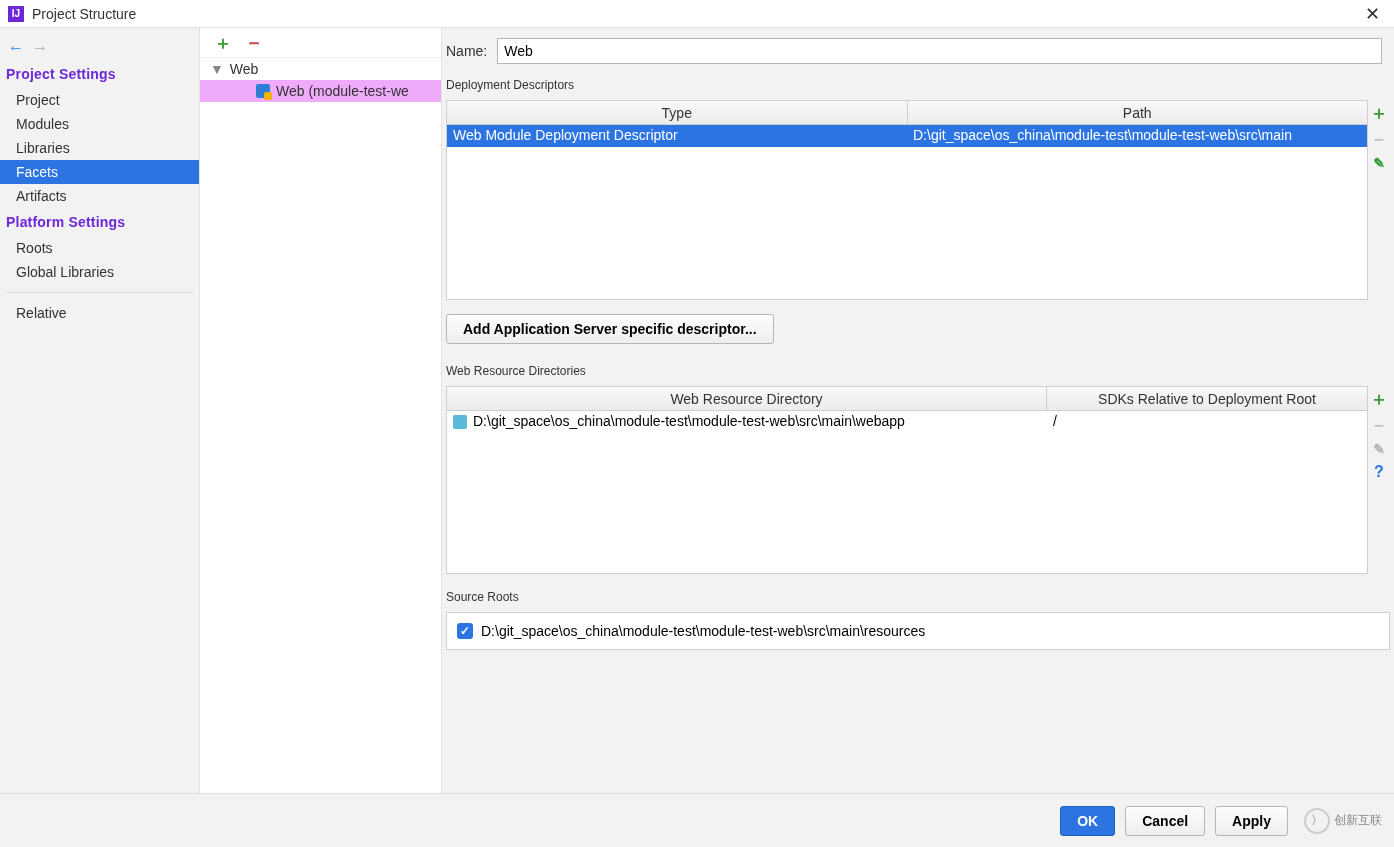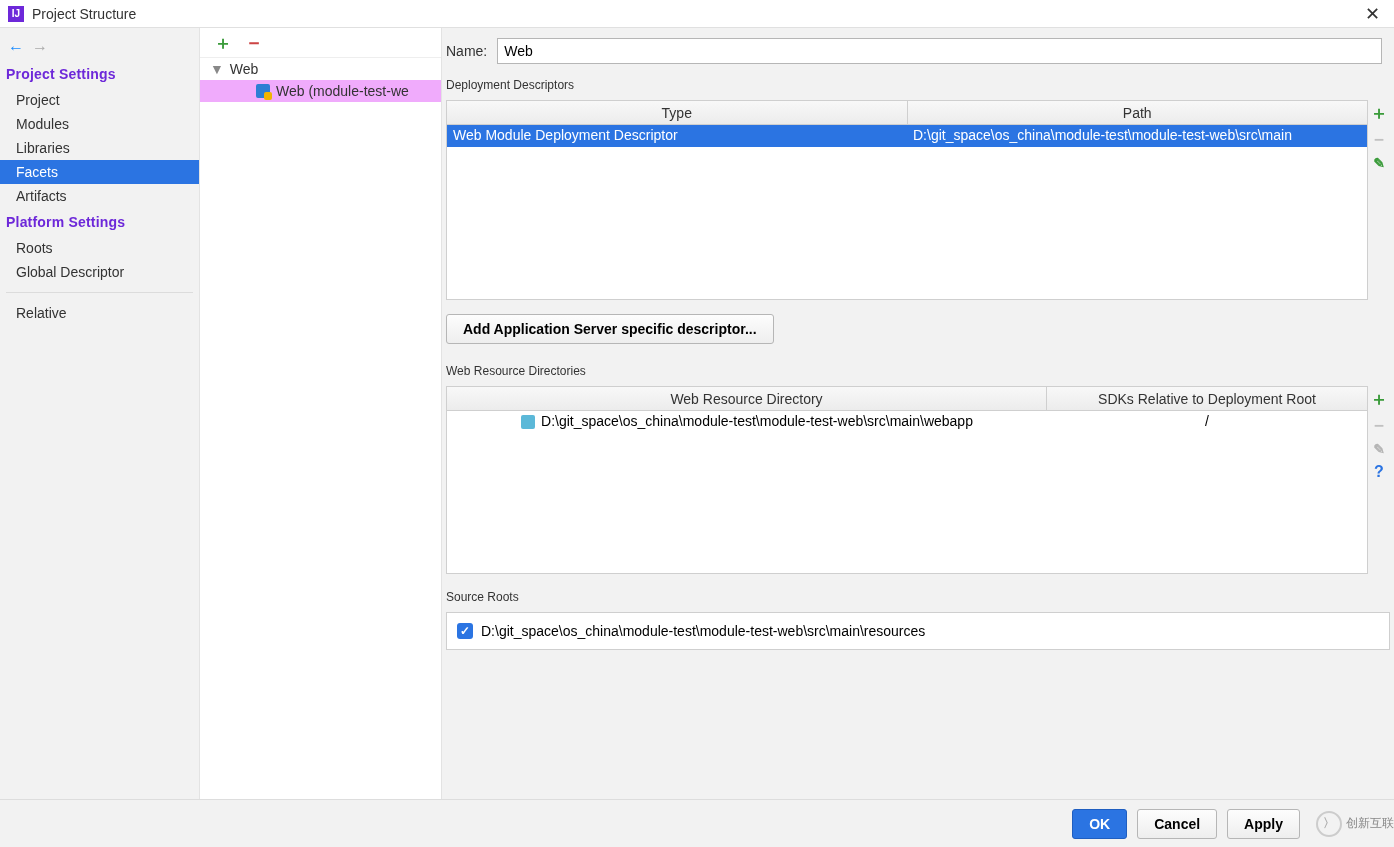--- a/index.html
+++ b/index.html
@@ -46,42 +46,42 @@
 .table-wrap { position:relative; display:flex; margin:0 4px 10px; }
 .tbl { flex:1; border:1px solid #cfcfcf; background:#fff; display:flex; flex-direction:column; overflow:hidden; }
 .tbl .thead { display:flex; height:24px; background:linear-gradient(#f8f8f8,#ececec); border-bottom:1px solid #cfcfcf; }
 .tbl .th { flex:1; display:flex; align-items:center; justify-content:center; font-size:14px; color:#333; border-right:1px solid #cfcfcf; }
 .tbl .th:last-child { border-right:none; }
 .tbl .tbody { flex:1; }
 .tbl .tr { display:flex; height:22px; }
 .tbl .td { flex:1; padding:2px 6px; font-size:14px; overflow:hidden; white-space:nowrap; }
 .tbl .tr.selected { background:#2b74e2; color:#fff; }
 .tbl.h200 { height:200px; }
-.tbl.h188 { height:188px;text-align:center; }
+.tbl.h188 { height:188px; }
 
 .side-buttons { width:22px; display:flex; flex-direction:column; align-items:center; gap:8px; padding-top:4px; }
 .side-buttons span { font-size:18px; font-weight:bold; cursor:pointer; line-height:1; }
 .sb-plus  { color:#3a9b3a; }
 .sb-minus { color:#c1c1c1; }
 .sb-edit  { color:#3a9b3a; font-size:14px !important; }
 .sb-edit.grey { color:#b5b5b5; }
 .sb-help  { color:#2b74e2; font-size:16px !important; }
 
 .btn { display:inline-flex; align-items:center; justify-content:center; height:30px; padding:0 16px;
        border:1px solid #b6b6b6; background:linear-gradient(#fdfdfd,#eee); border-radius:3px; font-size:14px; cursor:pointer;font-weight:bold; }
 .btn.primary { background:#2b74e2; color:#fff; border-color:#1f5ec0; font-weight:600; }
 
 .btn-row { padding:4px 4px 14px; }
 
 .source-wrap { margin:0 4px; }
 .source-box { border:1px solid #cfcfcf; background:#fff; padding:10px 10px; }
 .source-box .row { display:flex; align-items:center; gap:8px; font-size:14px; }
 .chk { width:16px;height:16px;background:#2b74e2;border-radius:3px;display:inline-flex;align-items:center;justify-content:center;color:#fff;font-size:12px;font-weight:bold; }
 
-.footer { height:48px; border-top:1px solid #ddd; background:#f2f2f2; display:flex; align-items:center; justify-content:flex-end; gap:10px; padding:0 0; }
+.footer { height:54px; border-top:1px solid #ddd; background:#f2f2f2; display:flex; align-items:center; justify-content:flex-end; gap:10px; padding:0 12px; }
 .footer .logo { margin-left:6px; display:flex; align-items:center; gap:4px; color:#888; font-size:12px;}
 .footer .logo .circ{ width:26px;height:26px;border:2px solid #ccc;border-radius:50%;display:flex;align-items:center;justify-content:center;font-weight:bold;color:#aaa;}
 
 .res-col1 { flex:0 0 600px !important; }
 .dir-icon { width:14px;height:14px;background:#5bb8d8;border-radius:2px;margin-right:6px;display:inline-block;vertical-align:middle;}
 </style>
 </head>
 <body>
 
 <div class="window">
@@ -100,21 +100,21 @@
         <span class="nav-arrow nav-fwd">→</span>
       </div>
       <div class="section-head">Project Settings</div>
       <div class="item">Project</div>
       <div class="item">Modules</div>
       <div class="item">Libraries</div>
       <div class="item selected">Facets</div>
       <div class="item">Artifacts</div>
       <div class="section-head">Platform Settings</div>
       <div class="item">Roots</div>
-      <div class="item">Global Descriptor</div>
+      <div class="item">Global Libraries</div>
       <div class="divider"></div>
       <div class="item">Relative</div>
     </div>
 
     <div class="tree-panel">
       <div class="tree-toolbar">
         <span class="plus">＋</span>
         <span class="minus">－</span>
       </div>
       <div class="tree">

